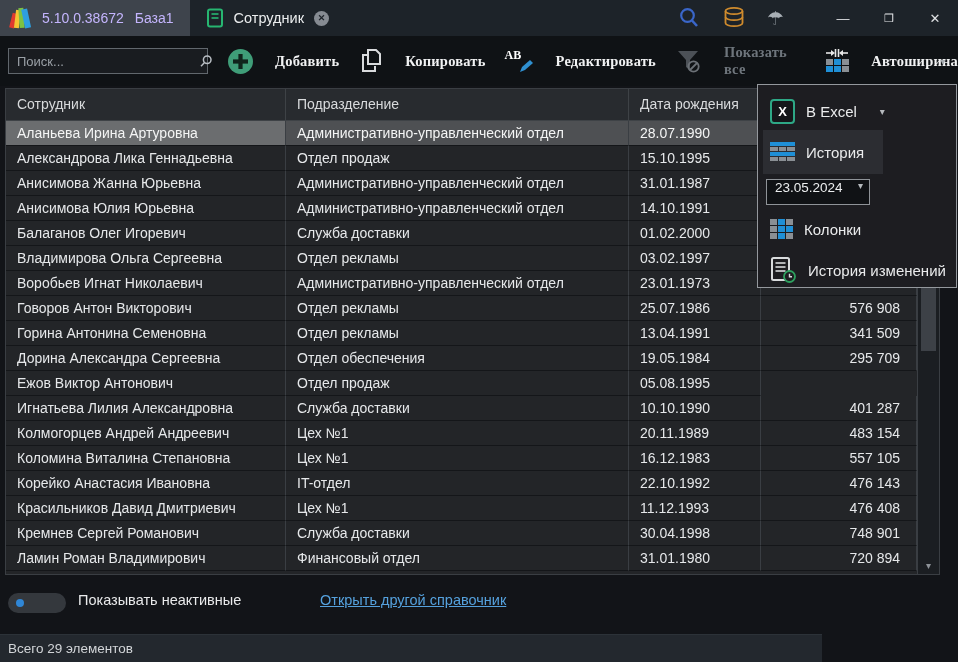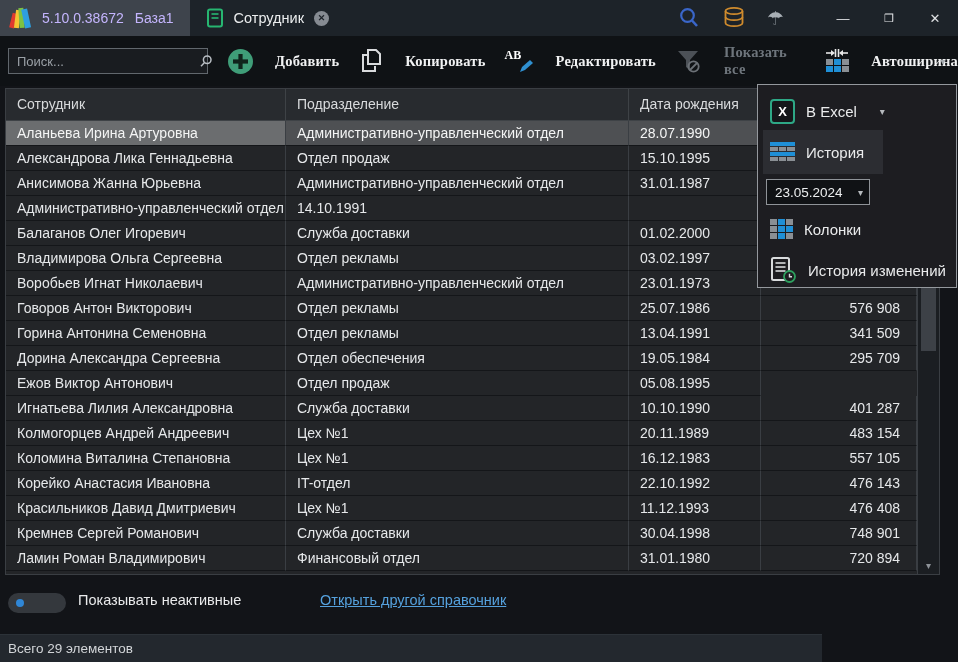--- a/index.html
+++ b/index.html
@@ -76,21 +76,21 @@
   .mi-caret { color:#b6babe; font-size:10px; margin-left:12px; }
   .mi-excel { height:38px; }
   .excel-ic { width:25px; height:25px; border:2px solid #2ea886; border-radius:4px; background:#15171a;
     color:#fff; font-weight:bold; font-size:13px; display:flex; align-items:center; justify-content:center; }
   .mi-history { height:44px; width:120px; margin-left:5px; padding-left:7px; background:#2c2d32; }
   .rows-ic { width:25px; height:20px; display:flex; flex-direction:column; gap:1px; }
   .rows-ic .bar { height:4px; background:#1f8fd6; }
   .rows-ic .seg { height:4px; display:flex; gap:1px; }
   .rows-ic .seg i { flex:1; background:#8a8f94; }
   .date-combo { width:104px; height:26px; border:1px solid #8f9398; background:#101215;
-    margin:5px 0 5px 8px; display:flex; align-items:center; }
+    margin:5px 0 5px 8px; display:flex; align-items:flex-start; }
   .date-text { flex:1; font-size:13.5px; color:#eceeef; padding-left:8px; }
   .date-caret { color:#b6babe; font-size:10px; margin-right:6px; }
   .mi-columns { height:38px; }
   .cols-ic { display:grid; grid-template-columns:repeat(3,7px); grid-auto-rows:6px; gap:1px; }
   .cols-ic i { display:block; background:#8a8f94; }
   .cols-ic i.b { background:#1f8fd6; }
   .mi-changelog { height:44px; }
   
   .footer-zone { position:absolute; left:0; top:575px; width:958px; height:59px; background:#121418; }
   .toggle { position:absolute; left:8px; top:18px; width:58px; height:20px; border-radius:10px;
@@ -262,20 +262,21 @@
   </div>
 
   <div class="trow">
     <div class="cell c-name">Анисимова Жанна Юрьевна</div>
     <div class="cell c-dept">Административно-управленческий отдел</div>
     <div class="cell c-dob">31.01.1987</div>
     <div class="cell c-val"></div>
   </div>
 
   <div class="trow">
+    <div class="cell c-name">Анисимова Юлия Юрьевна</div>
     <div class="cell c-dept">Административно-управленческий отдел</div>
     <div class="cell c-dob">14.10.1991</div>
     <div class="cell c-val"></div>
   </div>
 
   <div class="trow">
     <div class="cell c-name">Балаганов Олег Игоревич</div>
     <div class="cell c-dept">Служба доставки</div>
     <div class="cell c-dob">01.02.2000</div>
     <div class="cell c-val"></div>

